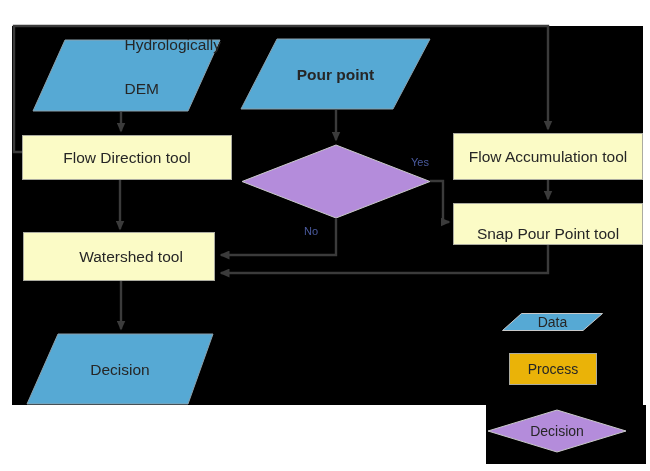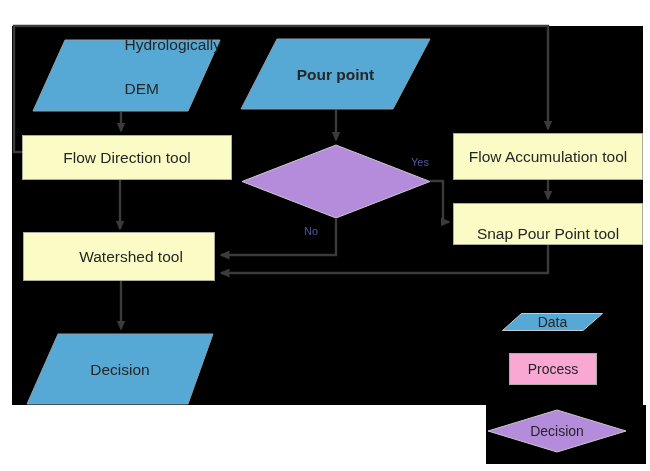--- a/index.html
+++ b/index.html
@@ -24,21 +24,21 @@
   #node-watershed-tool{left:23px;top:232px;width:192px;height:49px;padding-left:24px;}
   #node-flow-accumulation{left:453px;top:133px;width:190px;height:47px;}
   #node-snap-pour-point{left:453px;top:203px;width:190px;height:42px;align-items:flex-end;}
   #node-decision{left:241px;top:144px;width:190px;height:75px;line-height:21px;}
   .edge-label{position:absolute;font-size:11px;color:#4a5a9e;z-index:4;text-align:center;}
   #label-yes{left:411px;top:156px;}
   #label-no{left:304px;top:225px;}
   .legend-node{position:absolute;display:flex;align-items:center;justify-content:center;
         color:#262626;font-size:14px;}
   #legend-data{left:502px;top:313px;width:101px;height:18px;}
-  #legend-process{left:509px;top:353px;width:88px;height:32px;background:#f9a8d4;
+  #legend-process{left:509px;top:353px;width:88px;height:32px;background:#eab308;
         border:1px solid #ababa0;box-sizing:border-box;}
   #legend-decision{left:487px;top:409px;width:140px;height:44px;}
 </style>
 </head>
 <body>
 
 <div id="stage">
 
   <div id="bg-main" class="bg"></div>
   <div id="bg-decision" class="bg"></div>

